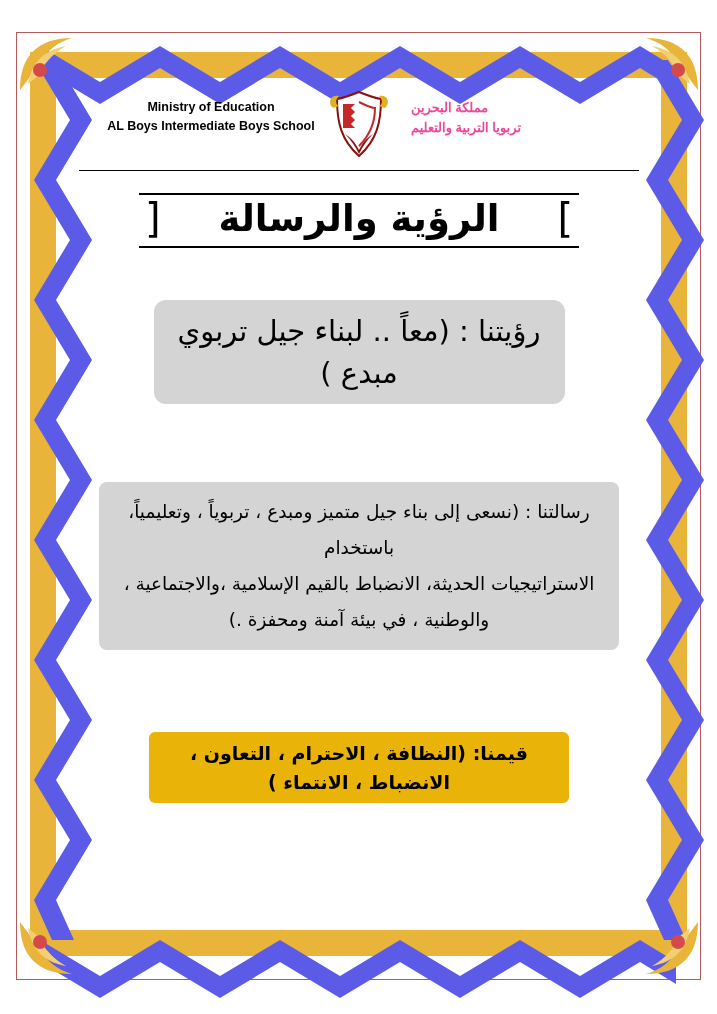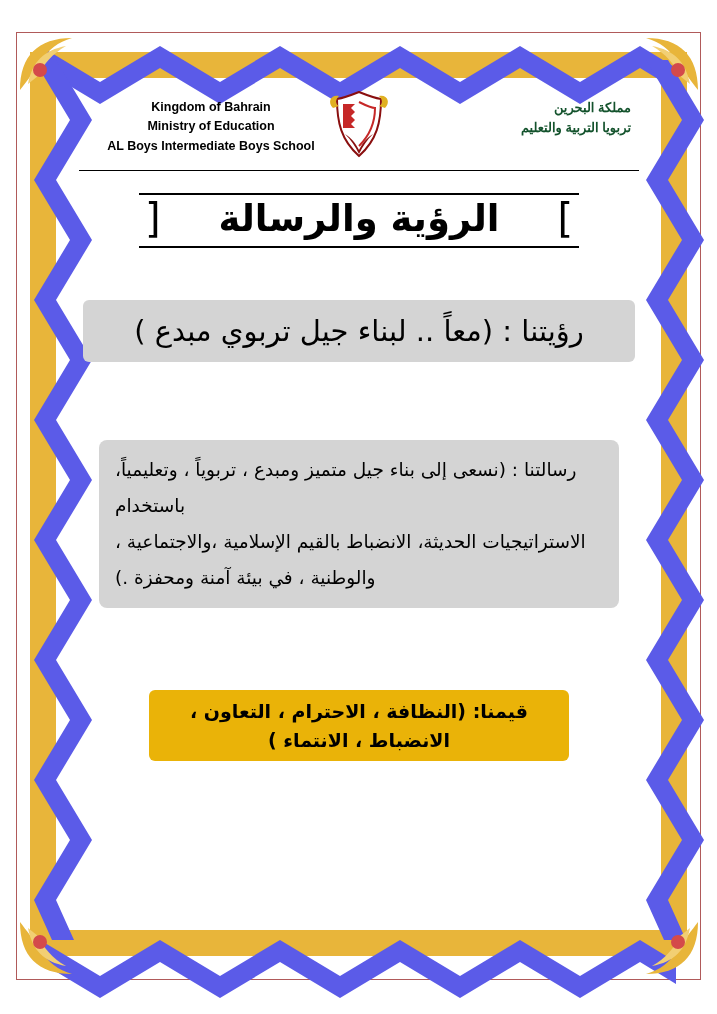--- a/index.html
+++ b/index.html
@@ -96,26 +96,26 @@
     font-size: 12.5px;
     font-weight: bold;
     line-height: 1.55;
     color: #000;
   }
   .mast-right {
     position: absolute;
     right: 8px;
     top: 14px;
     width: 220px;
-    text-align: right;
+    text-align: left;
     direction: rtl;
     font-size: 13px;
     font-weight: bold;
     line-height: 1.55;
-    color: #14532d;
+    color: #ec4899;
   }
   .mast-emblem {
     position: absolute;
     left: 50%;
     margin-left: -34px;
     top: 4px;
     width: 68px;
     height: 74px;
   }
 
@@ -142,44 +142,44 @@
     top: 0px;
     font-size: 40px;
     color: #000;
     font-family: "DejaVu Sans", sans-serif;
   }
   .title-brk.left { left: 6px; }
   .title-brk.right { right: 6px; }
 
   .vision-box {
     margin: 52px auto 0 auto;
-    width: 552px;
+    width: 411px;
     background: #d4d4d4;
-    border-radius: 6px;
+    border-radius: 12px;
     padding: 10px 14px;
     box-sizing: border-box;
     direction: rtl;
     text-align: center;
   }
   .vision-text {
     font-family: "DejaVu Sans", sans-serif;
     font-size: 29px;
     color: #000;
     line-height: 1.45;
   }
 
   .mission-box {
     margin: 78px auto 0 auto;
     width: 520px;
     background: #d4d4d4;
     border-radius: 8px;
     padding: 12px 16px;
     box-sizing: border-box;
     direction: rtl;
-    text-align: left;
+    text-align: center;
   }
   .mission-text {
     font-family: "DejaVu Sans", sans-serif;
     font-size: 18.5px;
     color: #000;
     line-height: 1.95;
   }
 
   .values-box {
     margin: 82px auto 0 auto;
@@ -243,21 +243,20 @@
   <svg class="corner corner-br" viewBox="0 0 56 56">
     <path d="M54 2 C54 36 36 54 2 54 C16 50 26 42 32 32 C40 20 48 10 54 2 Z" fill="#e8b53a"></path>
     <path d="M46 8 C42 30 30 42 8 46 C22 38 30 28 36 16 Z" fill="#f2cf73"></path>
     <circle cx="34" cy="22" r="7" fill="#d44a4a"></circle>
   </svg>
 
   <div class="content">
 
     <div class="masthead">
       <div class="mast-left">
-        <div>Kingdom of Bahrain</div>
         <div>Ministry of Education</div>
         <div>AL Boys Intermediate Boys School</div>
       </div>
 
       <svg class="mast-emblem" viewBox="0 0 68 74">
         <path d="M34 4 C24 8 18 10 12 11 C12 34 16 52 34 68 C52 52 56 34 56 11 C50 10 44 8 34 4 Z" fill="#ffffff" stroke="#8a0f0f" stroke-width="2"></path>
         <path d="M18 16 L30 16 L26 20 L30 24 L26 28 L30 32 L26 36 L30 40 L18 40 Z" fill="#c62828"></path>
         <path d="M34 14 C42 18 48 20 50 20 C50 34 46 46 34 58" fill="none" stroke="#c62828" stroke-width="2"></path>
         <path d="M8 20 C2 14 6 6 14 8 C10 12 10 16 14 18 Z" fill="#e0b020"></path>
         <path d="M60 20 C66 14 62 6 54 8 C58 12 58 16 54 18 Z" fill="#e0b020"></path>

